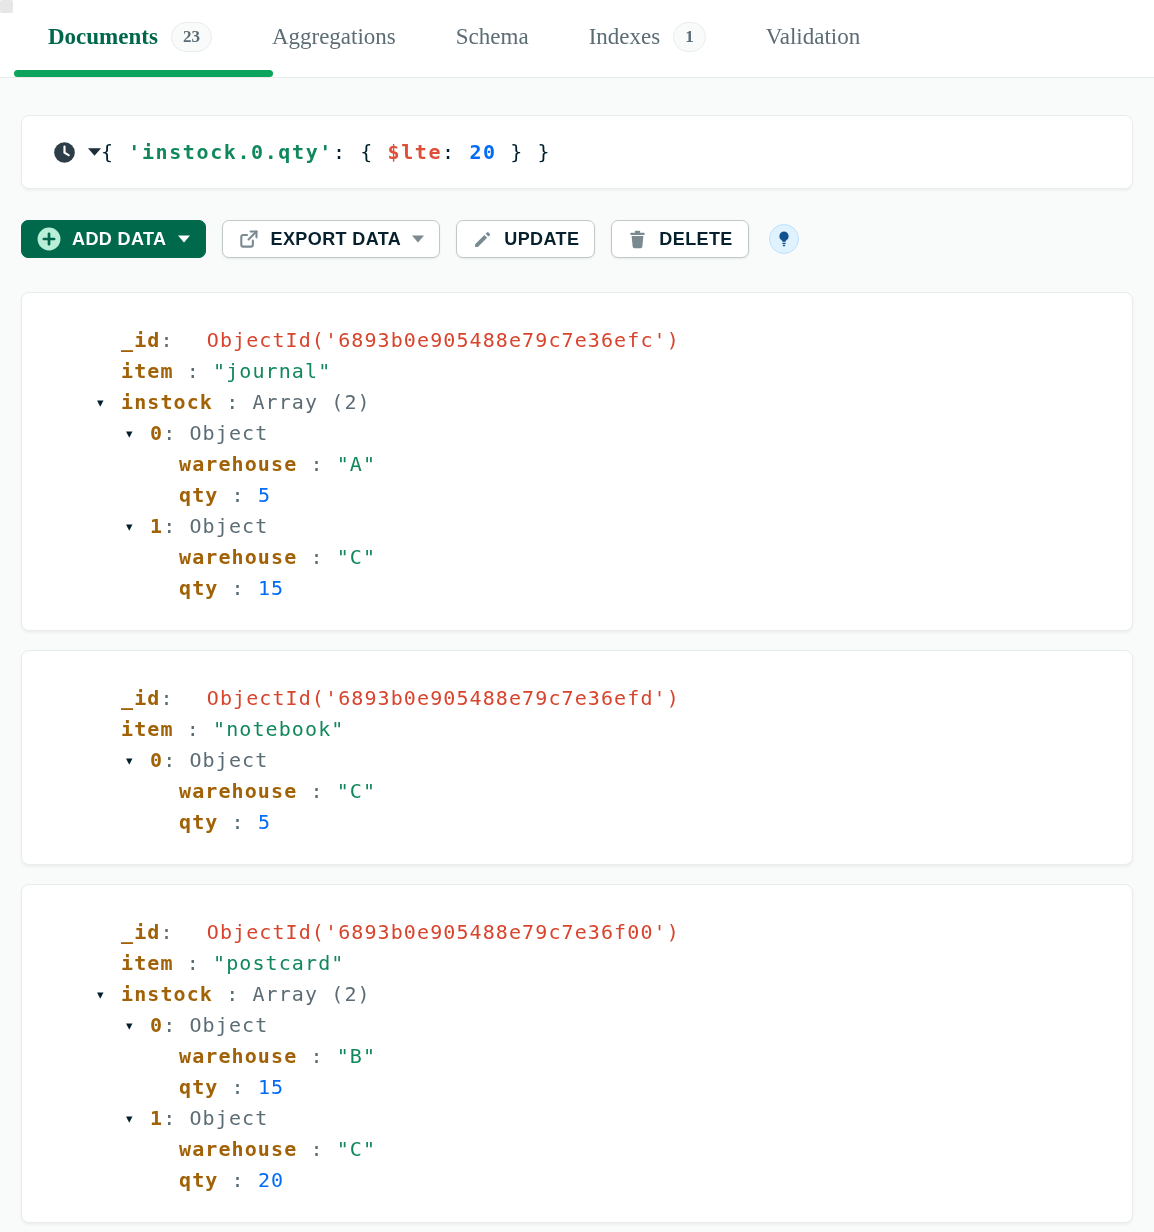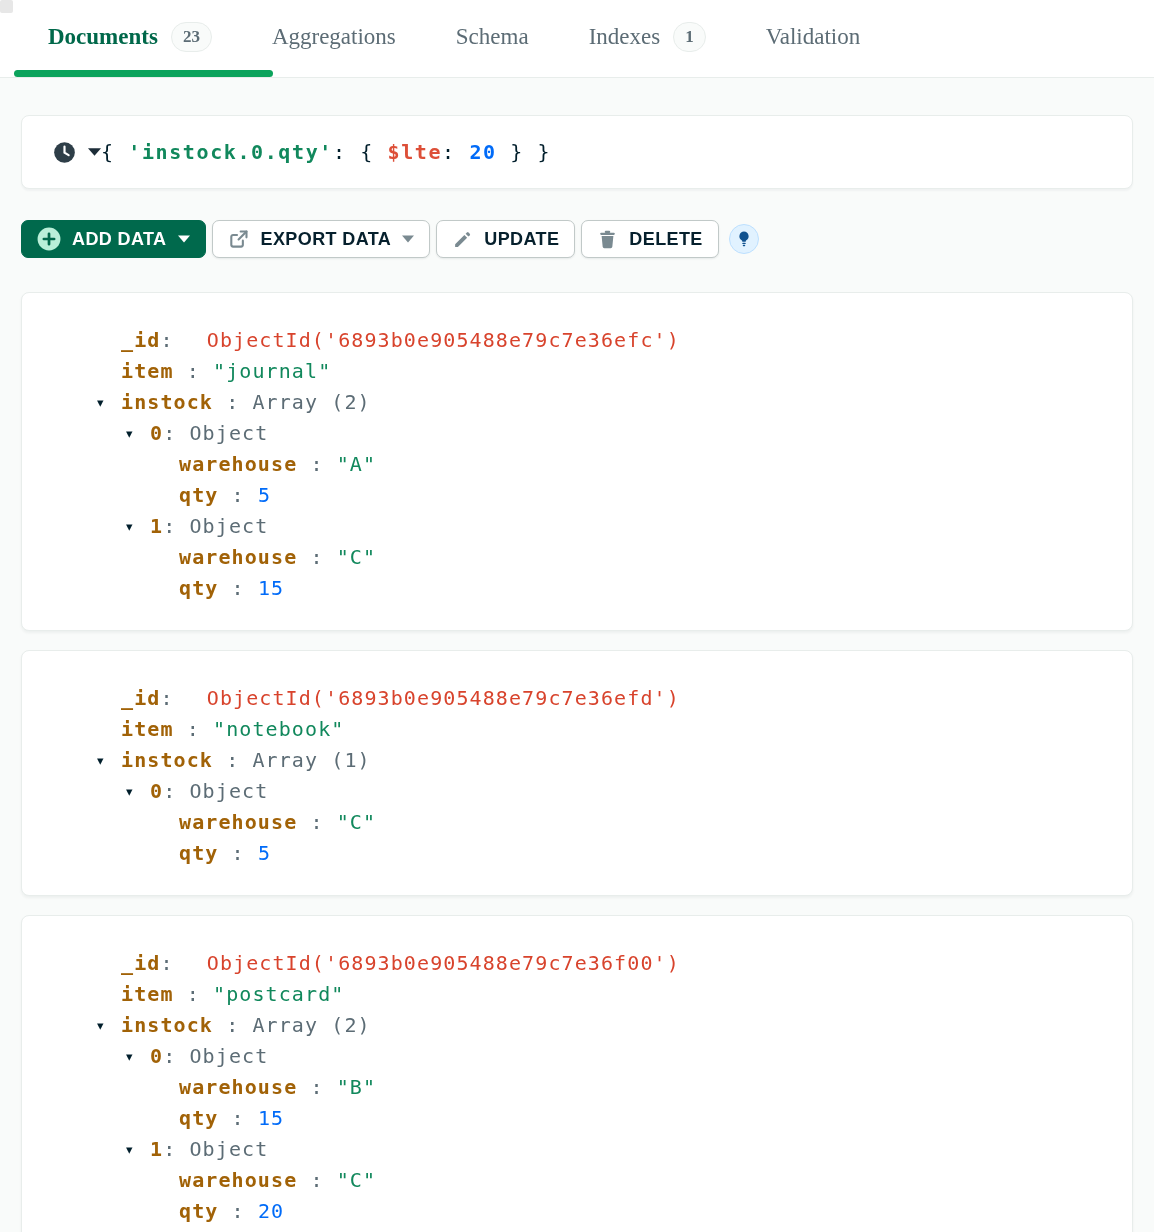--- a/index.html
+++ b/index.html
@@ -30,21 +30,21 @@
                box-shadow:0 2px 2px rgba(0,30,43,.04); }
   .query-history { display:flex; align-items:center; gap:12px; cursor:pointer; }
   .query-text { font-family:"DejaVu Sans Mono", monospace;
                 font-size:20px; letter-spacing:1.6px; white-space:pre; cursor:text; }
   .tok-plain { color:#001E2B; }
   .tok-field { color:#11885C; font-weight:700; }
   .tok-op    { color:#DD4F38; font-weight:600; }
   .tok-num   { color:#016BF8; font-weight:600; }
 
   
-  .toolbar { margin-top:31px; display:flex; align-items:center; gap:6px; }
+  .toolbar { margin-top:31px; display:flex; align-items:center; gap:16px; }
   .btn { height:38px; border-radius:7px; display:inline-flex; align-items:center; gap:11px;
          font-family:"Liberation Sans", sans-serif; font-weight:700; font-size:18px;
          letter-spacing:.4px; padding:0 15px; cursor:pointer; }
   .btn-primary { background:#00694C; border:1px solid #00694C; color:#fff; }
   .btn-secondary { background:#fff; border:1px solid #C1C9C8; color:#06202D;
                    box-shadow:0 1px 2px rgba(0,30,43,.08); }
   .btn .caret { display:flex; }
   .bulb-btn { width:30px; height:30px; border-radius:50%; background:#E1F2FF;
               border:1px solid #BDE0FF; display:flex; align-items:center; justify-content:center;
               margin-left:4px; cursor:pointer; }
@@ -166,21 +166,20 @@
         <div class="doc-row" style="padding-left: 128px;"><span class="caret-sm">▾</span><span class="k">0</span><span class="sep">: </span><span class="v v-plain">Object</span></div>
         <div class="doc-row" style="padding-left: 157px;"><span class="k">warehouse</span><span class="sep"> : </span><span class="v v-string">"A"</span></div>
         <div class="doc-row" style="padding-left: 157px;"><span class="k">qty</span><span class="sep"> : </span><span class="v v-number">5</span></div>
         <div class="doc-row" style="padding-left: 128px;"><span class="caret-sm">▾</span><span class="k">1</span><span class="sep">: </span><span class="v v-plain">Object</span></div>
         <div class="doc-row" style="padding-left: 157px;"><span class="k">warehouse</span><span class="sep"> : </span><span class="v v-string">"C"</span></div>
         <div class="doc-row" style="padding-left: 157px;"><span class="k">qty</span><span class="sep"> : </span><span class="v v-number">15</span></div>
       </div>
       <div class="doc-card">
         <div class="doc-row" style="padding-left: 99px;"><span class="k">_id</span><span class="sep">: </span><span class="v v-objectid">ObjectId('6893b0e905488e79c7e36efd')</span></div>
         <div class="doc-row" style="padding-left: 99px;"><span class="k">item</span><span class="sep"> : </span><span class="v v-string">"notebook"</span></div>
-        <div class="doc-row" style="padding-left: 99px;"><span class="caret-sm">▾</span><span class="k">instock</span><span class="sep"> : </span><span class="v v-plain">Array (1)</span></div>
         <div class="doc-row" style="padding-left: 128px;"><span class="caret-sm">▾</span><span class="k">0</span><span class="sep">: </span><span class="v v-plain">Object</span></div>
         <div class="doc-row" style="padding-left: 157px;"><span class="k">warehouse</span><span class="sep"> : </span><span class="v v-string">"C"</span></div>
         <div class="doc-row" style="padding-left: 157px;"><span class="k">qty</span><span class="sep"> : </span><span class="v v-number">5</span></div>
       </div>
       <div class="doc-card">
         <div class="doc-row" style="padding-left: 99px;"><span class="k">_id</span><span class="sep">: </span><span class="v v-objectid">ObjectId('6893b0e905488e79c7e36f00')</span></div>
         <div class="doc-row" style="padding-left: 99px;"><span class="k">item</span><span class="sep"> : </span><span class="v v-string">"postcard"</span></div>
         <div class="doc-row" style="padding-left: 99px;"><span class="caret-sm">▾</span><span class="k">instock</span><span class="sep"> : </span><span class="v v-plain">Array (2)</span></div>
         <div class="doc-row" style="padding-left: 128px;"><span class="caret-sm">▾</span><span class="k">0</span><span class="sep">: </span><span class="v v-plain">Object</span></div>
         <div class="doc-row" style="padding-left: 157px;"><span class="k">warehouse</span><span class="sep"> : </span><span class="v v-string">"B"</span></div>

